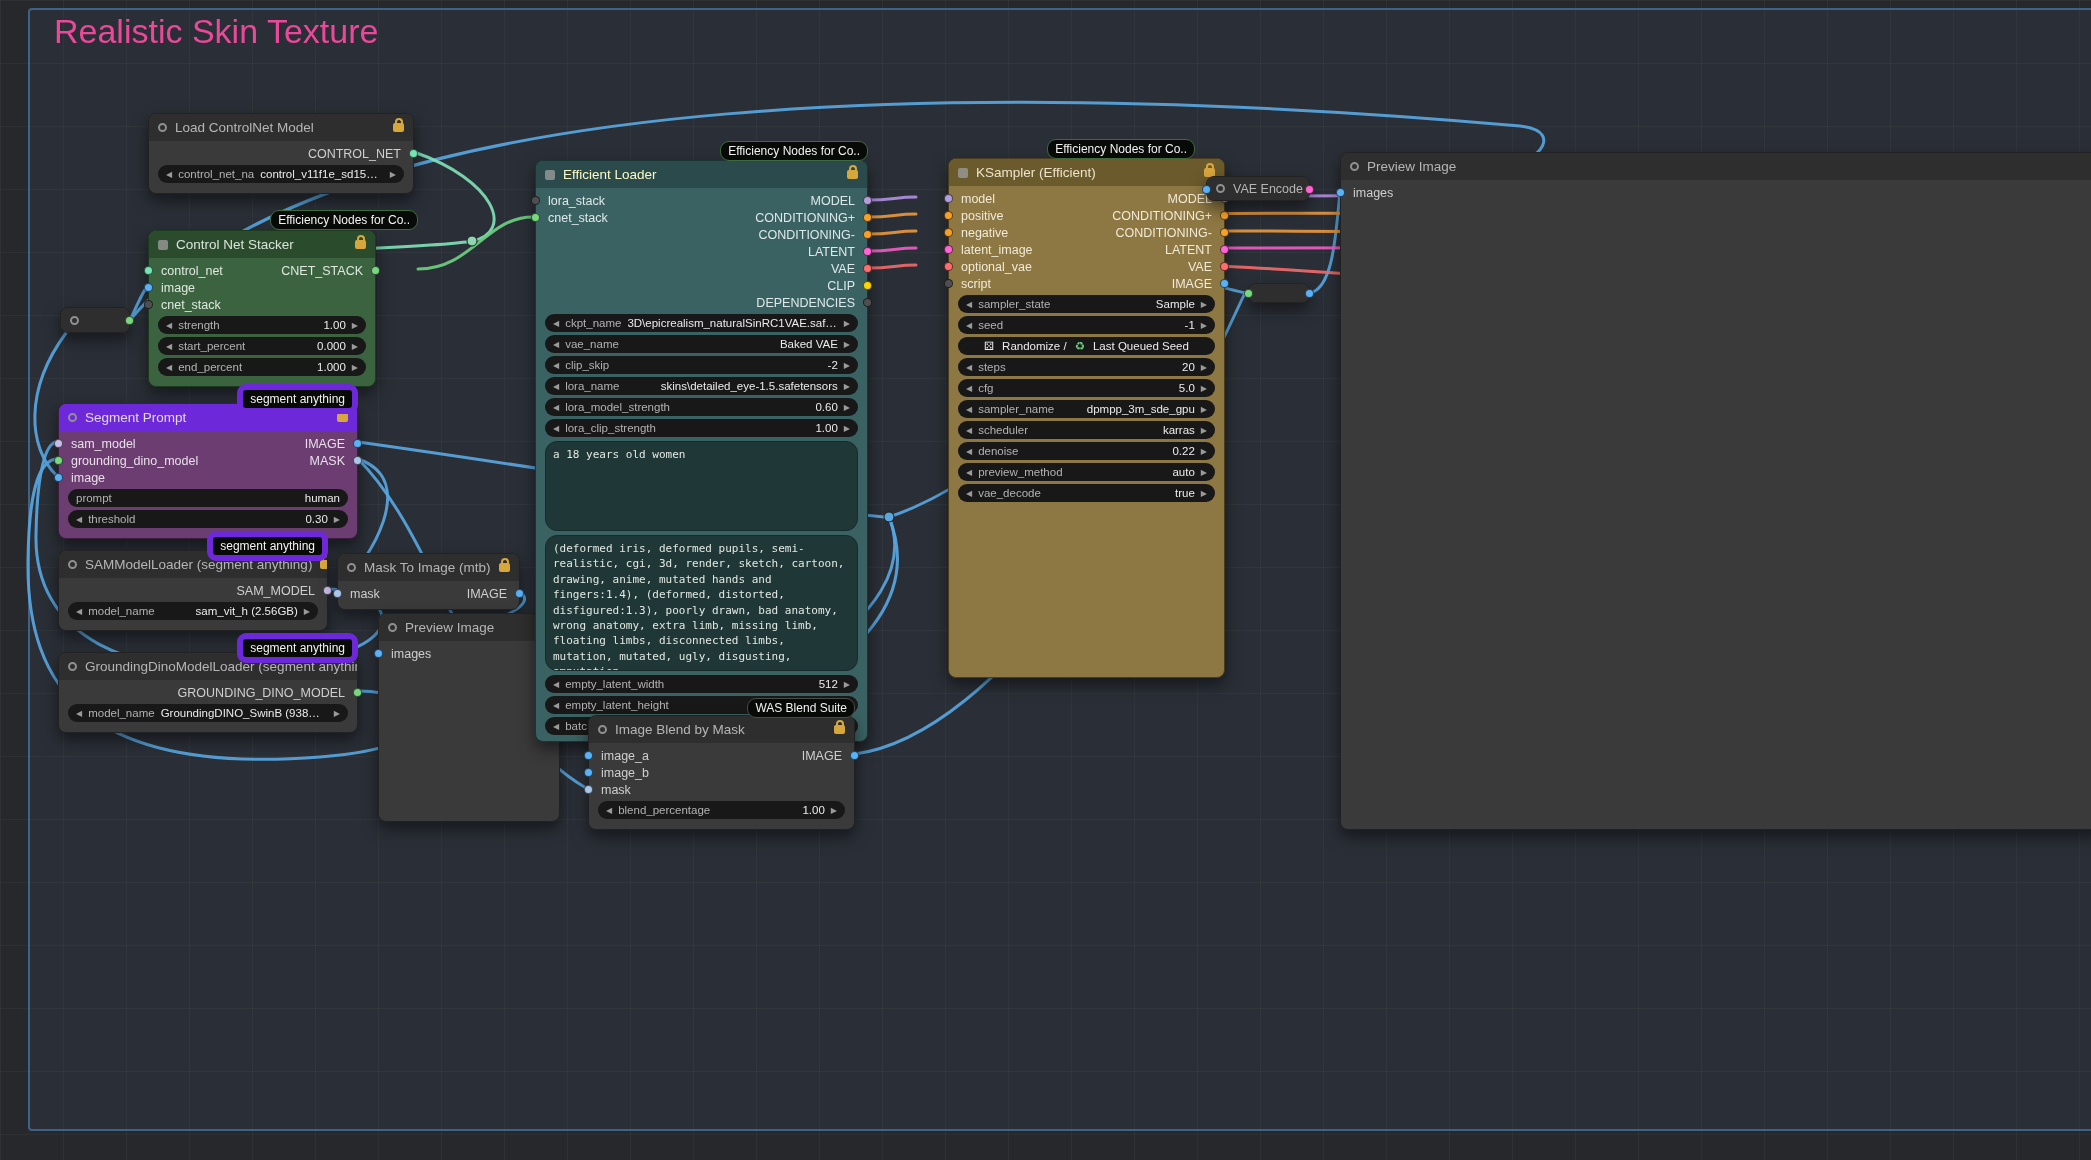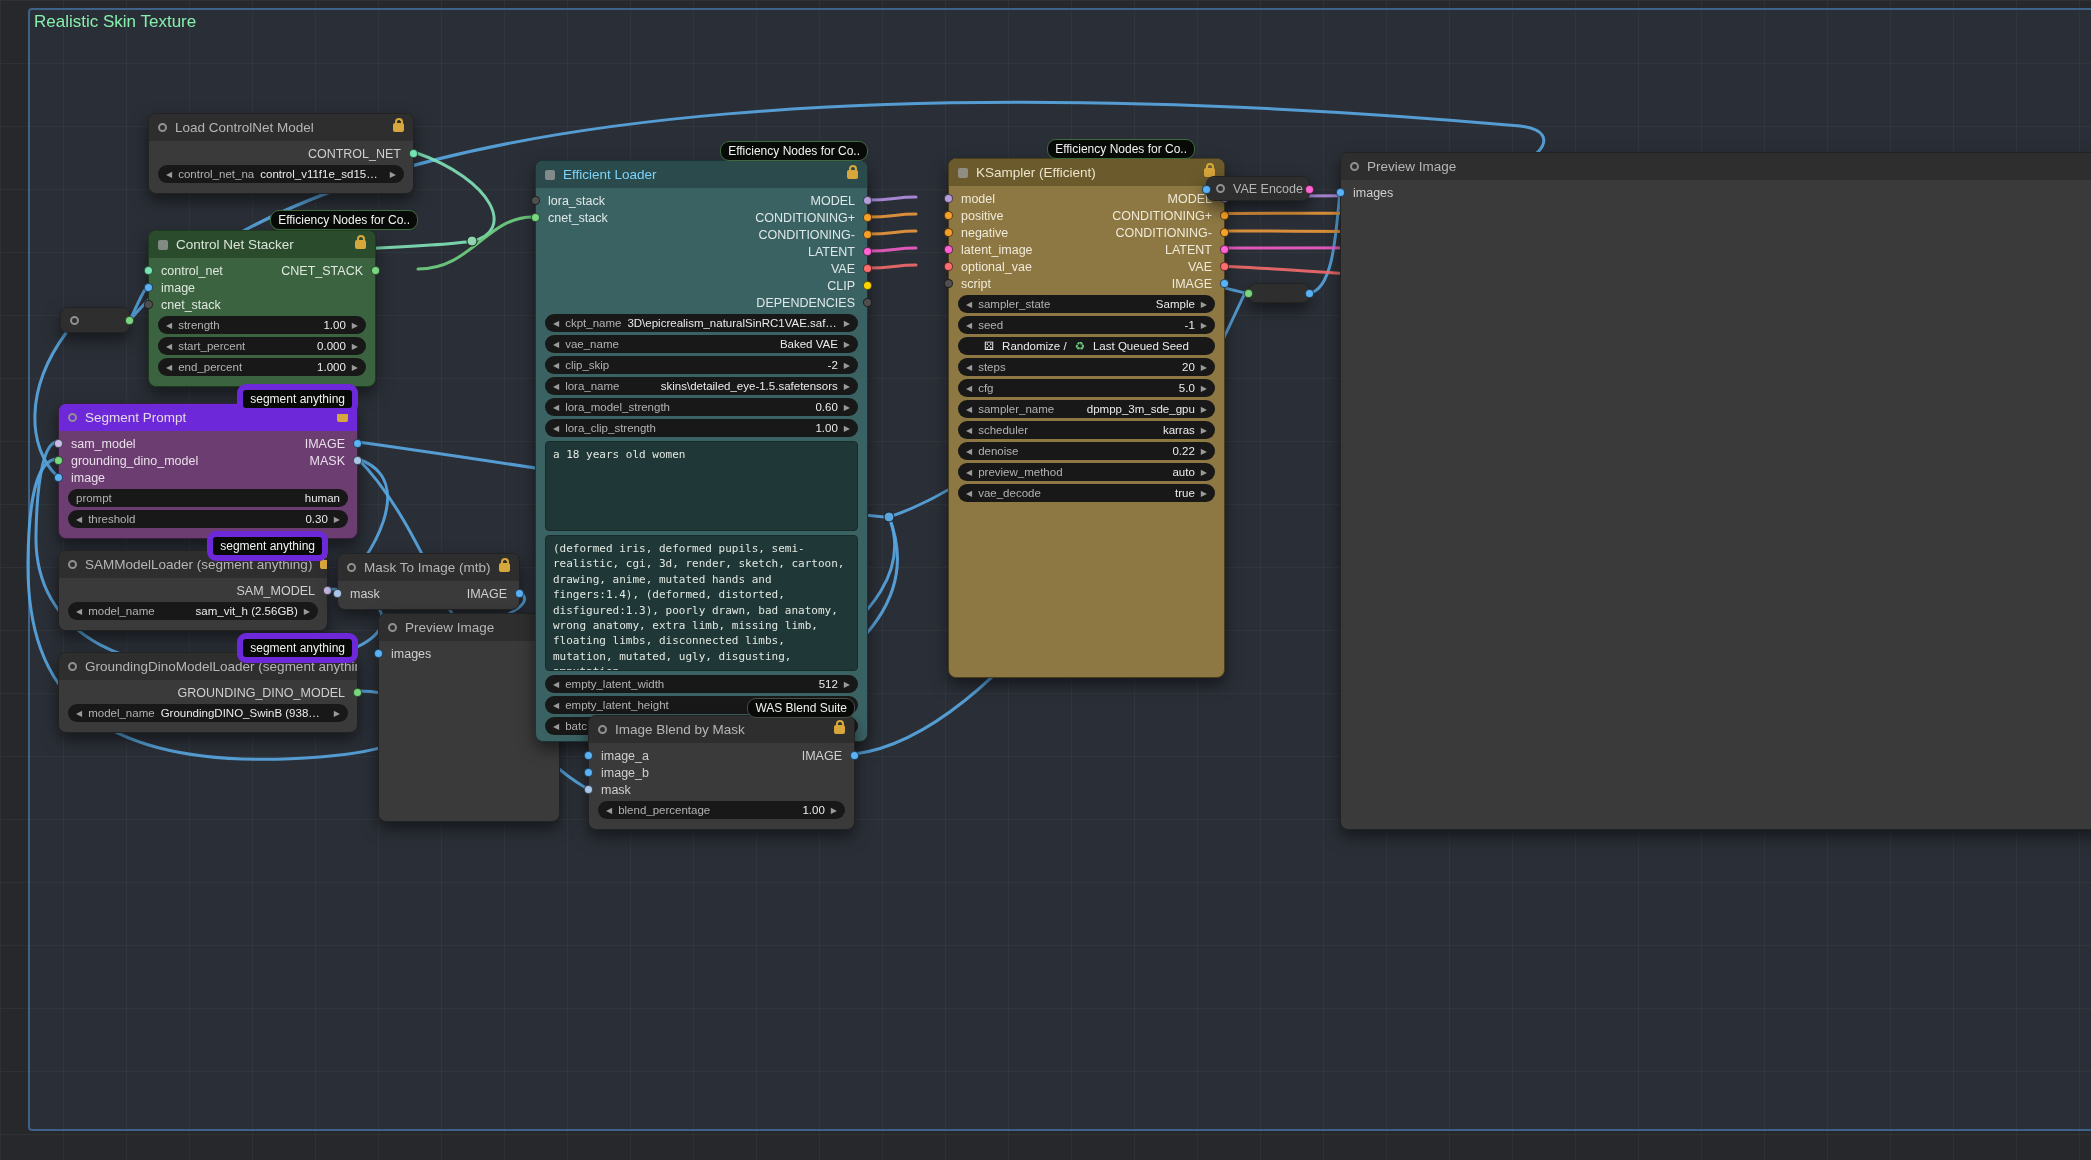--- a/index.html
+++ b/index.html
@@ -4,21 +4,21 @@
 <style>
   html,body{margin:0;padding:0;background:#1f2123;}
   #canvas{position:relative;width:2091px;height:1160px;overflow:hidden;
     background:#26282b;font-family:"Liberation Sans",sans-serif;}
   #canvas::before{content:"";position:absolute;inset:0;
     background-image:linear-gradient(rgba(255,255,255,.035) 1px,transparent 1px),
                      linear-gradient(90deg,rgba(255,255,255,.035) 1px,transparent 1px);
     background-size:63px 63px;pointer-events:none;}
   .group{position:absolute;left:28px;top:8px;width:2063px;height:1119px;
     background:rgba(84,126,172,.09);border:2px solid #3f6288;border-radius:4px;z-index:1;}
-  .group-title{position:absolute;left:4px;top:2px;font-size:17px;color:#86efac;}
+  .group-title{position:absolute;left:24px;top:2px;font-size:34px;color:#ec4899;}
   svg.wires{position:absolute;left:0;top:0;z-index:2;}
   svg.wires path{fill:none;stroke-width:3;stroke-linecap:round;opacity:.92;}
   .w-blue path{stroke:#58a6e0}.w-mint path{stroke:#7fe0b5}.w-green path{stroke:#6fcf7f}
   .w-orange path{stroke:#e8973c}.w-purple path{stroke:#b08ee0}.w-pink path{stroke:#ee5cc3}
   .w-red path{stroke:#f06a6a}
 
   .node{position:absolute;z-index:10;border-radius:8px;background:#3a3a3a;border:1px solid #222;
     box-shadow:0 7px 16px rgba(0,0,0,.5);color:#cfcfcf;box-sizing:border-box;padding-bottom:7px;}
   .nhead{height:27px;display:flex;align-items:center;gap:8px;padding:0 9px;
     border-radius:7px 7px 0 0;background:#2e2e2e;font-size:13.5px;color:#b5b5b5;white-space:nowrap;overflow:hidden;}
@@ -28,21 +28,21 @@
   .sqr{width:10px;height:10px;background:#9a9a9a;border-radius:2px;flex:none;opacity:.8;}
   .lock{position:relative;width:11px;height:9px;background:#d8a73c;border-radius:2px;margin-left:auto;flex:none;}
   .lock::before{content:"";position:absolute;top:-5px;left:2px;width:4px;height:5px;
     border:2px solid #d8a73c;border-bottom:none;border-radius:4px 4px 0 0;}
 
   .green-n{background:#3c6340;border-color:#1d3a1f;color:#dfe8df;}
   .green-n .nhead{background:#2b4b2d;color:#d9e4d9;}
   .purple-n{background:#6b3d71;border-color:#3a1f3e;color:#e8dfe8;}
   .purple-n .nhead{background:#6d28d9;color:#e3d9e4;}
   .teal-n{background:#3b6263;border-color:#1d3434;color:#dfe8e8;}
-  .teal-n .nhead{background:#2a4a4b;color:#7dd3fc;}
+  .teal-n .nhead{background:#2a4a4b;color:#fef9c3;}
   .olive-n{background:#8d7742;border-color:#4a3d1d;color:#f0ead8;}
   .olive-n .nhead{background:#6b5a2b;color:#ece4cc;}
 
   .nbody{padding-top:4px;}
   .srow{position:relative;height:17px;display:flex;align-items:center;padding:0 12px;font-size:12.5px;}
   .sboth{justify-content:space-between;}
   .sin{justify-content:flex-start;}
   .sout{justify-content:flex-end;}
   .sdot{position:absolute;width:9px;height:9px;border-radius:50%;top:4px;
     border:1px solid rgba(0,0,0,.6);box-sizing:border-box;background:#4f4f4f;}
@@ -53,21 +53,21 @@
   .dc-sam{background:#c9bde8}.dc-dino{background:#79d77f}.dc-dim{background:#4f4f4f}
 
   .widget{height:18px;margin:3px 9px;background:#181818;border-radius:9px;display:flex;
     align-items:center;gap:6px;padding:0 8px;font-size:11.5px;color:#cfcfcf;overflow:hidden;}
   .warr{font-size:8px;color:#9a9a9a;flex:none;}
   .wlabel{color:#b2b2b2;white-space:nowrap;flex:none;}
   .wvalue{margin-left:auto;color:#ebebeb;white-space:nowrap;overflow:hidden;text-overflow:ellipsis;}
   .btnw{justify-content:center;color:#ececec;}
   .btnw .rec{color:#6fcf7f;margin:0 2px;}
   .btnw .die{margin-right:2px;}
-  .ta{margin:4px 9px;background:#203737;border:1px solid #182b2b;border-radius:4px;padding:5px 7px;
+  .ta{margin:4px 9px;background:#203737;border:1px solid #182b2b;border-radius:12px;padding:5px 7px;
     font-family:"DejaVu Sans Mono",monospace;font-size:11px;line-height:1.4;color:#e2e8e2;
     white-space:pre-wrap;overflow:hidden;box-sizing:border-box;}
 
   .badge{position:absolute;z-index:40;background:#070a07;color:#f2f2f2;font-size:12px;
     padding:2px 7px;border-radius:9px;white-space:nowrap;}
   .badge.eff{border:1px solid #3d6b3d;}
   .badge.seg{border:6px solid #6d28d9;}
   .badge.was{border:1px solid #4a4a4a;}
 </style>
 </head>

